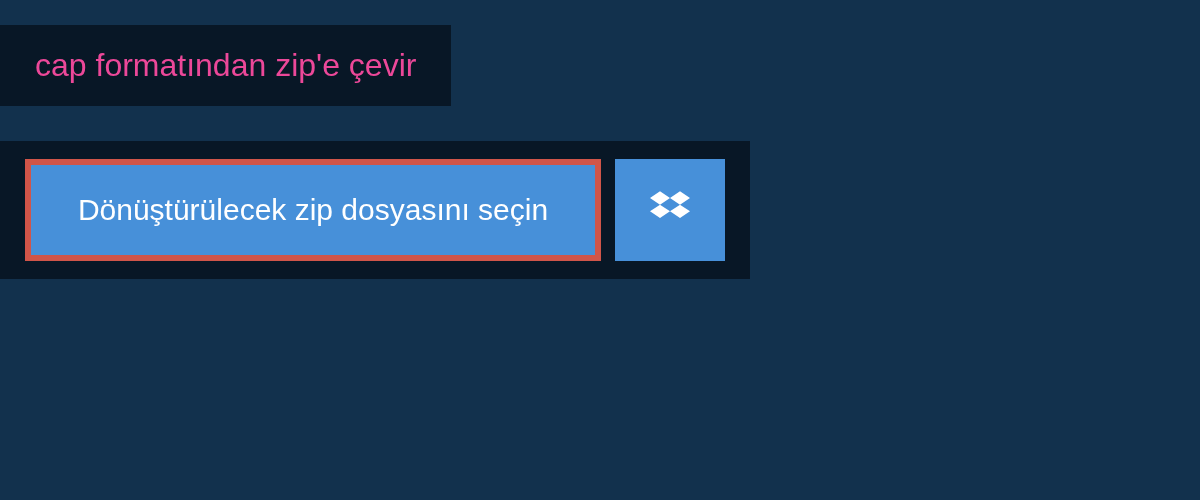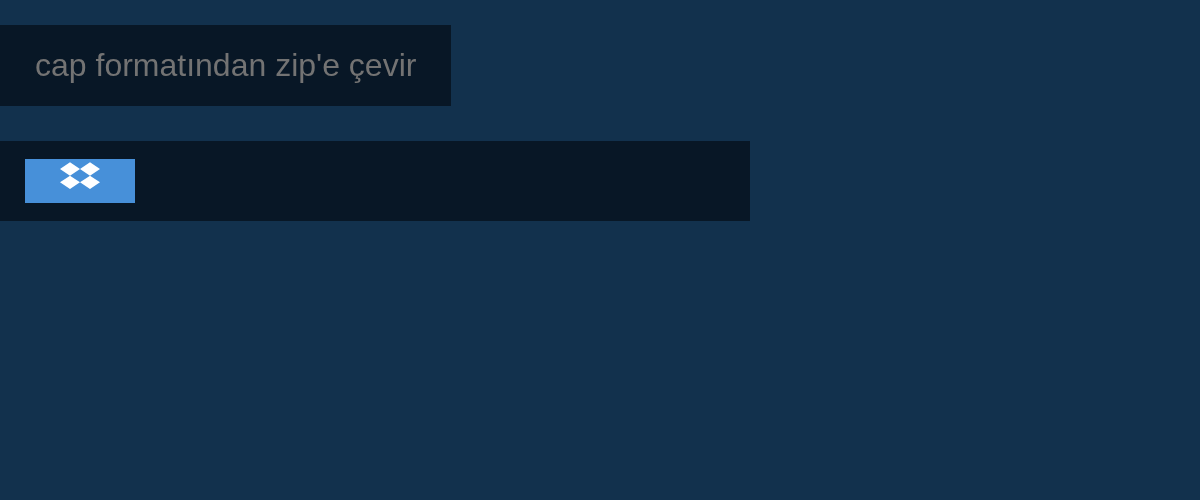--- a/index.html
+++ b/index.html
@@ -14,21 +14,21 @@
       font-family: Arial, sans-serif;
       overflow: hidden;
     }
     .header-tab {
       background-color: #081726;
       display: inline-block;
       padding: 22px 35px;
       margin-top: 25px;
     }
     .header-title {
-      color: #737373;
+      color: #ec4899;
       font-size: 32px;
       font-weight: 400;
     }
     .content-panel {
       background-color: #081726;
       padding: 18px 25px;
       margin-top: 35px;
       display: flex;
       gap: 14px;
       width: 750px;
@@ -63,20 +63,23 @@
 </head>
 <body>
 
 
 
 <div class="header-tab">
   <div class="header-title">cap formatından zip'e çevir</div>
 </div>
 
 <div class="content-panel">
+  <div class="file-select-button">
+    <span>Dönüştürülecek zip dosyasını seçin</span>
+  </div>
   <div class="dropbox-button">
     <span>
       <svg class="dropbox-icon-svg" viewBox="0 0 24 24">
         <path d="M6 2L0 6l6 4-6 4 6 4 6-4 6 4 6-4-6-4 6-4-6-4-6 4-6-4zm6 4l6 4-6 4-6-4 6-4z"></path>
       </svg>
     </span>
   </div>
 </div>
 
 

